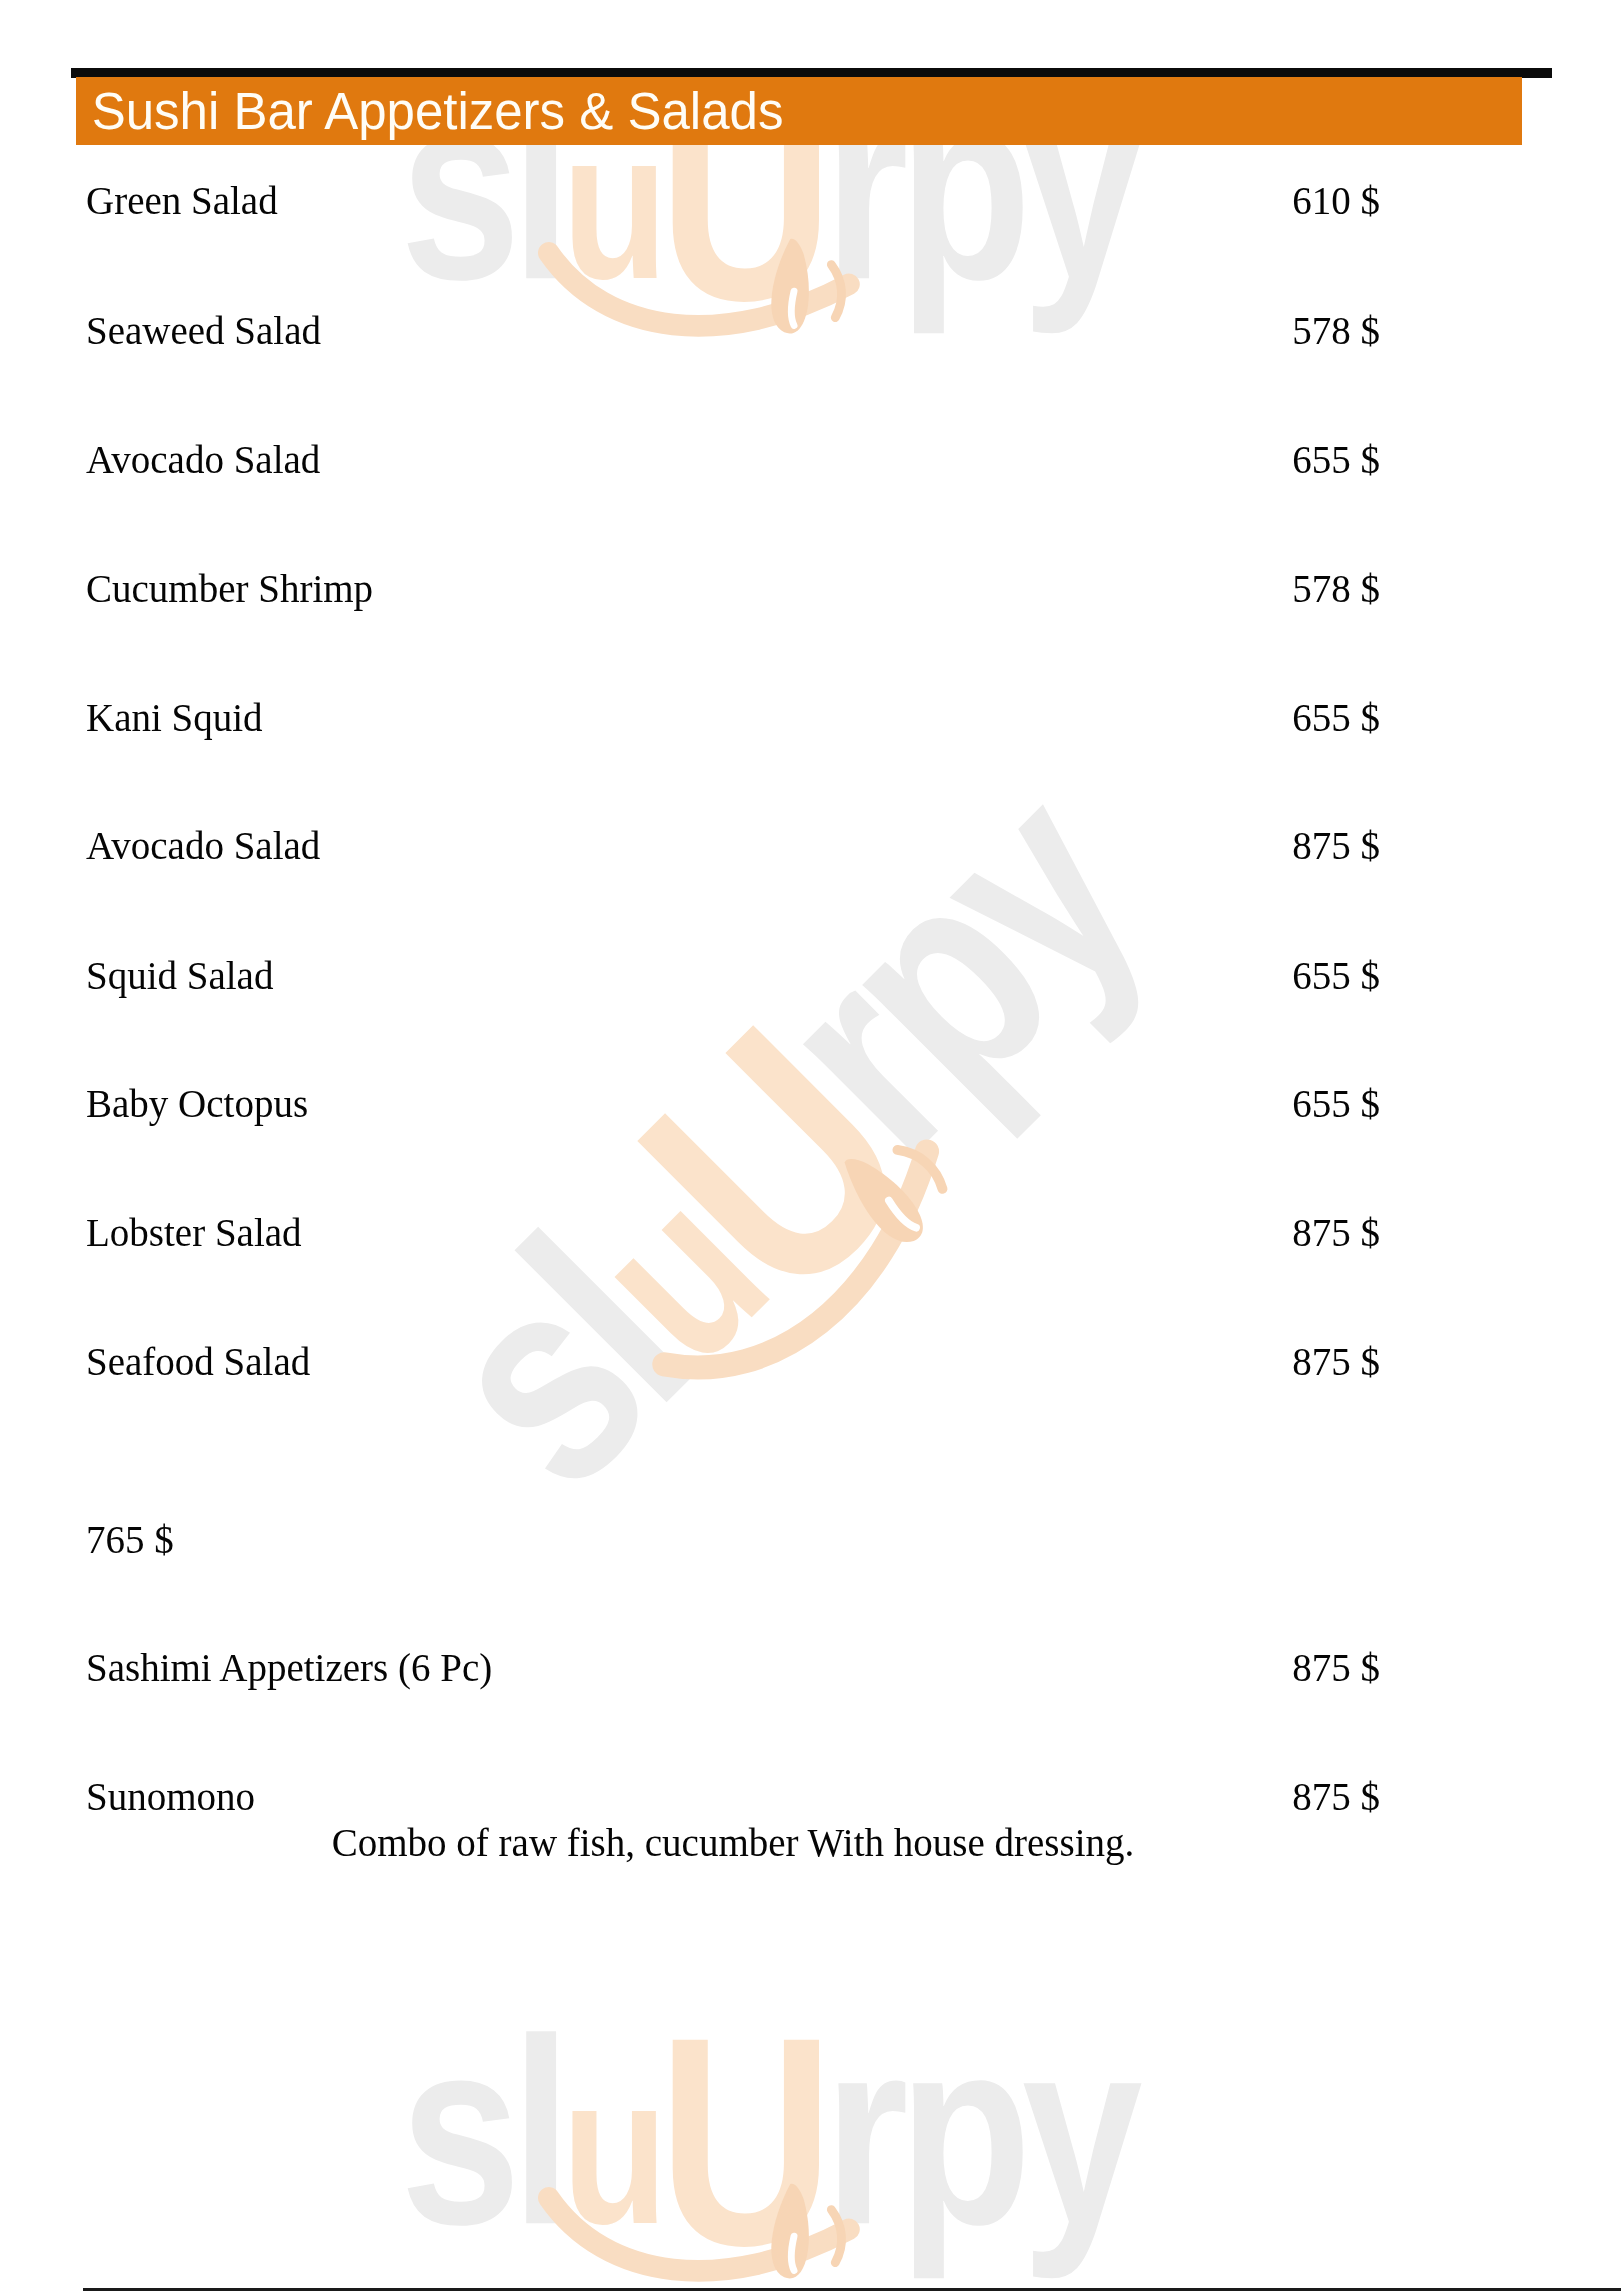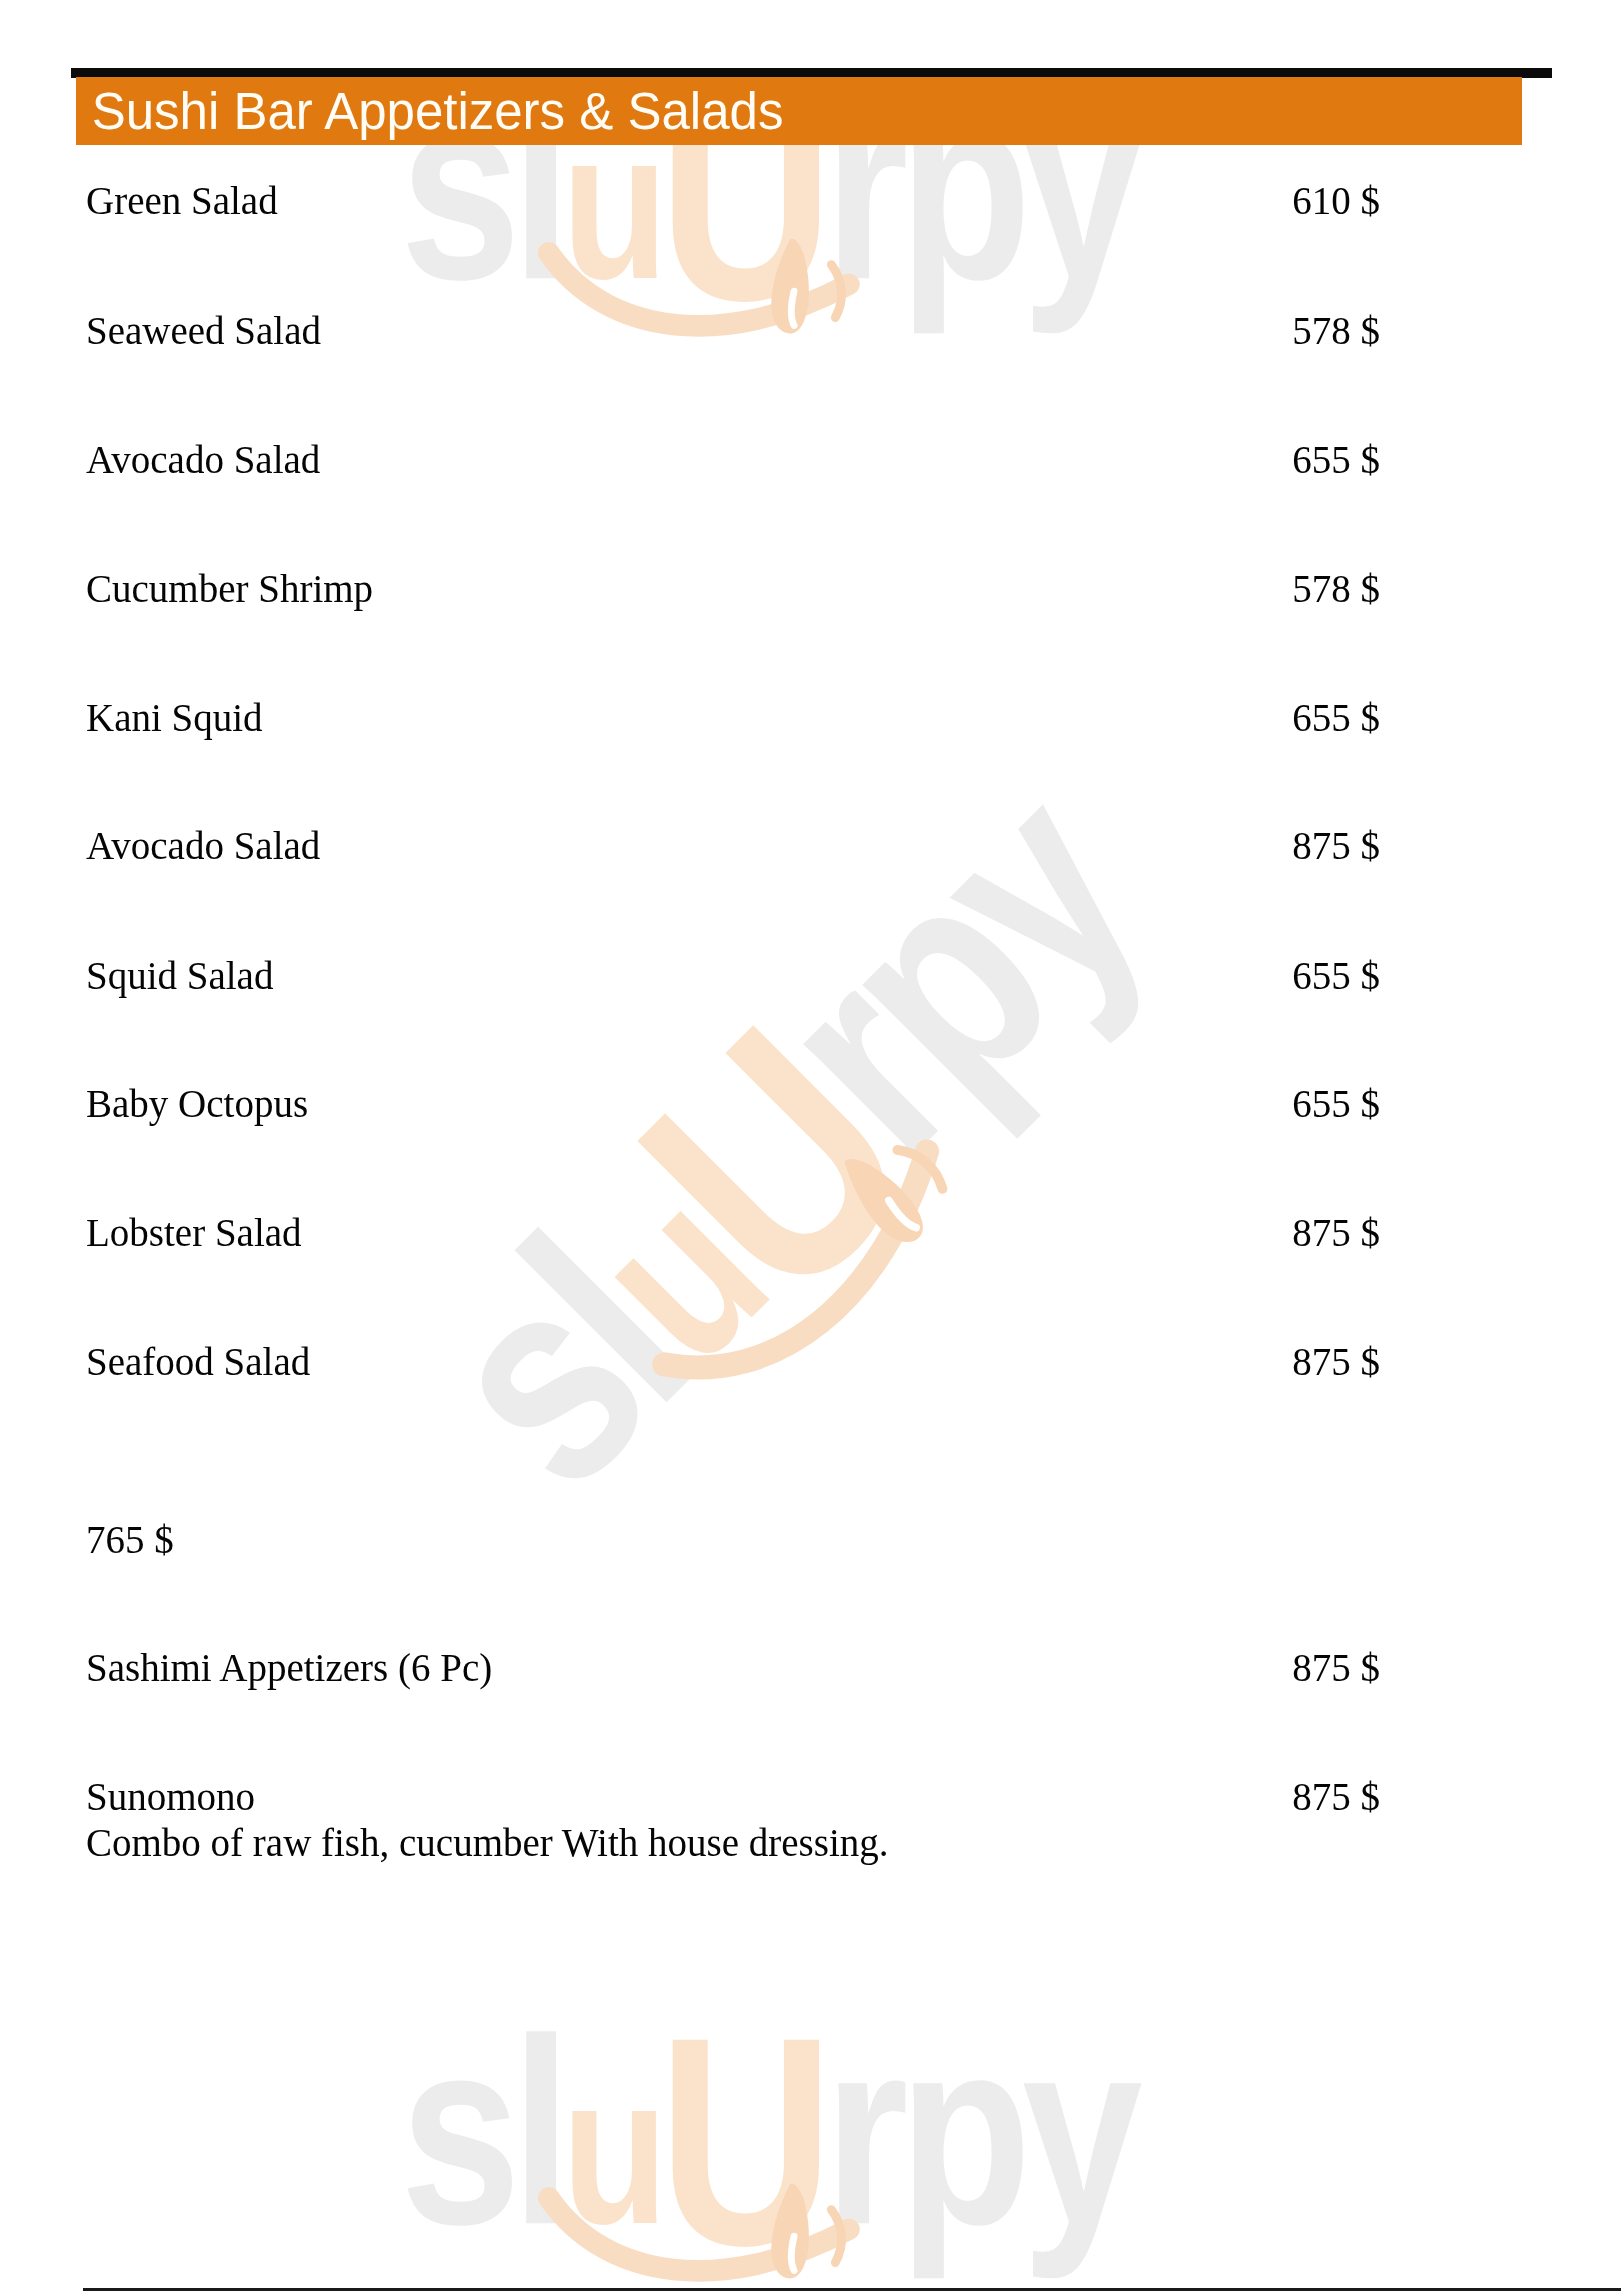--- a/index.html
+++ b/index.html
@@ -20,21 +20,21 @@
           transform-origin:402px 137px;}
   .wm-bottom{left:400px;top:2008px;}
   
   .topbar{position:absolute;left:71px;top:68px;width:1481px;height:9.8px;background:#0b0b0b;z-index:2;}
   .header{position:absolute;left:76px;top:77px;width:1446px;height:68px;background:#e0790f;z-index:2;
           display:flex;align-items:center;}
   .header span{font-family:"Liberation Sans", sans-serif;font-size:51px;color:#fffdf6;
                padding-left:15.7px;letter-spacing:0px;}
   
   .row{position:absolute;left:86px;right:241px;z-index:1;
-       font-size:39px;line-height:46px;color:#050505;}
+       font-size:39px;line-height:46px;color:#050505;text-align:center;}
   .line1{display:flex;justify-content:space-between;align-items:baseline;}
   .iname{white-space:nowrap;}
   .iprice{white-space:nowrap;}
   .idesc{display:block;}
   
   .bottomline{position:absolute;left:83px;top:2288px;width:1538px;height:2.9px;background:#1a1a1a;z-index:2;}
 </style>
 </head>
 <body>
 

